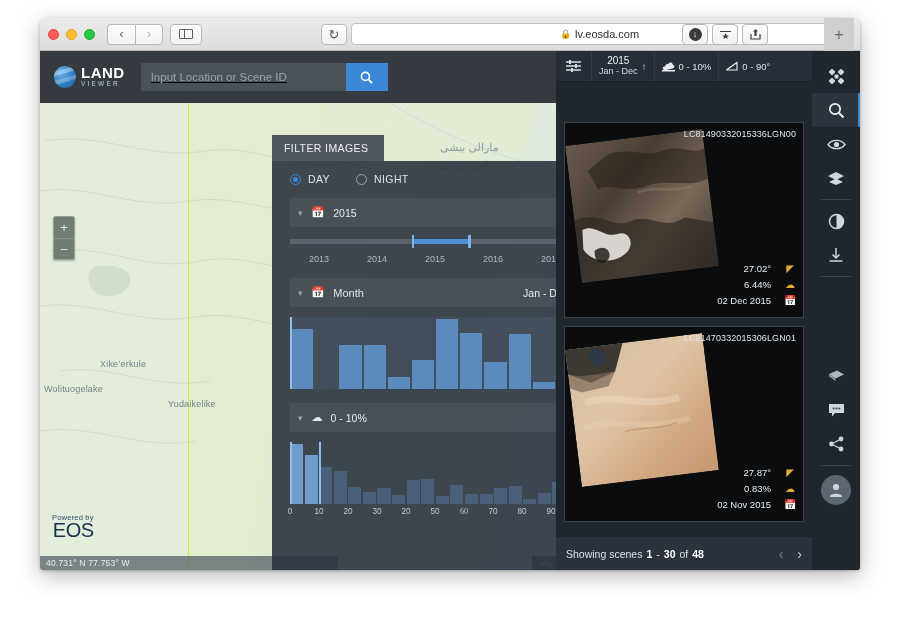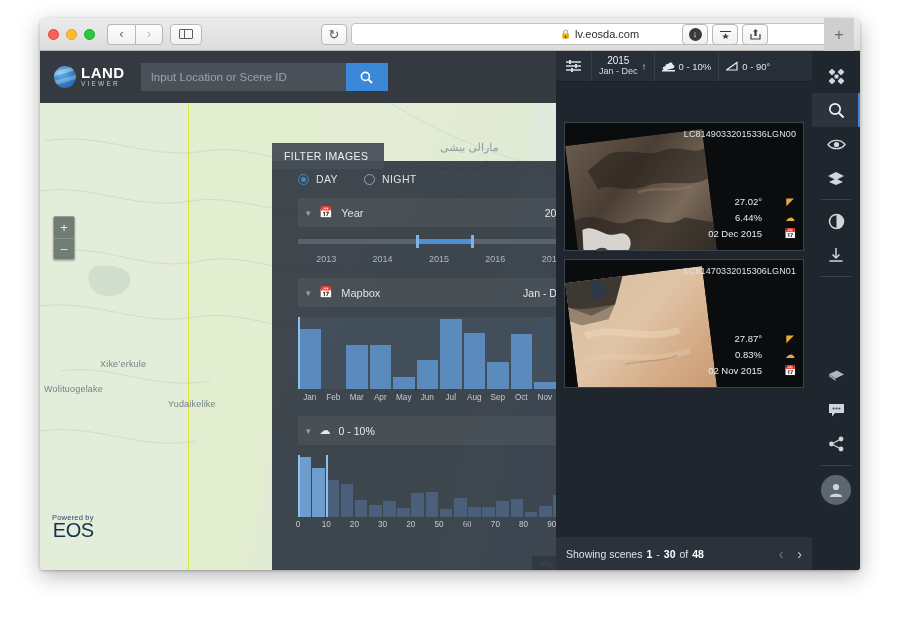--- a/index.html
+++ b/index.html
@@ -110,35 +110,35 @@
     display:flex;align-items:center;padding-left:14px;gap:10px;z-index:6;}
   .lvlogo{display:flex;align-items:center;gap:5px;}
   .globe{width:22px;height:22px;border-radius:50%;
      background:radial-gradient(circle at 32% 30%,#6fb6e8,#2f7fc4 55%,#1d558a);
      position:relative;overflow:hidden;}
   .globe:before{content:"";position:absolute;left:-4px;top:3px;width:30px;height:4px;background:rgba(255,255,255,.32);transform:rotate(-16deg);}
   .globe:after{content:"";position:absolute;left:-4px;top:12px;width:30px;height:4px;background:rgba(255,255,255,.25);transform:rotate(-16deg);}
   .lvtext .l1{color:#fff;font-size:15px;font-weight:bold;letter-spacing:.5px;line-height:13px;}
   .lvtext .l2{color:#c4ccd3;font-size:6.5px;letter-spacing:2.2px;line-height:10px;}
 
-  .searchwrap{display:flex;height:28px;margin-left:6px;}
+  .searchwrap{display:flex;height:28px;margin-left:6px;text-decoration:underline;}
   .searchinput{width:205px;background:#4a5159;border:none;outline:none;color:#aab3bb;font-size:11.5px;
      padding:0 10px;font-family:"Liberation Sans",sans-serif;}
   .searchinput::placeholder{color:#9aa3ab;}
   .searchbtn{width:42px;background:#3b87d8;display:flex;align-items:center;justify-content:center;color:#fff;font-size:12px;}
 
   .upload-row{position:absolute;left:228px;top:52px;width:288px;height:25px;z-index:5;
       background:rgba(52,58,64,.75);display:flex;align-items:center;gap:6px;padding-left:6px;
       color:#6d757d;font-size:10px;letter-spacing:.4px;}
   .tooltip{position:absolute;left:232px;top:84px;z-index:9;background:rgba(70,78,86,.94);
-      color:#eef1f4;font-size:10.5px;letter-spacing:.4px;padding:7px 16px 7px 12px;margin-top:8px;}
+      color:#eef1f4;font-size:10.5px;letter-spacing:.4px;padding:7px 16px 7px 12px;}
 
   
   .filter{position:absolute;left:232px;top:110px;width:324px;height:409px;
-     background:rgba(44,52,62,.90); z-index:7; overflow:hidden;padding-left:8px;}
+     background:rgba(44,52,62,.90); z-index:7; overflow:hidden;}
   .fscroll{position:absolute;right:2px;top:8px;width:3px;height:300px;background:#8b949d;border-radius:2px;}
   .fpad{padding:12px 16px 0 18px;}
   .radios{display:flex;gap:26px;align-items:center;margin-bottom:13px;}
   .radio{display:flex;align-items:center;gap:7px;color:#dfe4e9;font-size:10.5px;letter-spacing:.4px;}
   .rc{width:11px;height:11px;border-radius:50%;border:1.6px solid #9aa3ad;display:block;position:relative;}
   .rc.on{border-color:#3b87d8;}
   .rc.on:after{content:"";position:absolute;left:2px;top:2px;width:5px;height:5px;border-radius:50%;background:#3b87d8;}
 
   .frow{height:29px;background:rgba(255,255,255,.055);display:flex;align-items:center;
      padding:0 12px 0 8px;color:#dde2e7;font-size:11px;margin-bottom:10px;}
@@ -177,25 +177,25 @@
   .rfilters{height:31px;display:flex;align-items:stretch;background:#272e37;border-bottom:1px solid #1a2027;}
   .rf{display:flex;align-items:center;justify-content:center;gap:4px;color:#dbe1e7;font-size:9.5px;
       border-right:1px solid #333c47;padding:0 7px;}
   .rf.ic{width:36px;}
   .rf .two{line-height:10px;text-align:center;}
   .rf .two b{display:block;font-weight:normal;font-size:10px;color:#eef2f6;}
   .rf .two i{display:block;font-style:normal;font-size:9px;color:#d5dbe1;}
   .arrowup{color:#cdd4db;font-size:10px;}
 
   .scenes{position:absolute;top:65px;left:0;right:0;bottom:33px;overflow:hidden;padding:6px 8px 0 8px;}
-  .card{background:#0b0c0e;border:1px solid #3a434e;margin-bottom:8px;position:relative;height:129px;overflow:hidden;}
+  .card{background:#0b0c0e;border:1px solid #3a434e;margin-bottom:8px;position:relative;height:196px;overflow:hidden;}
   .card .sid{position:absolute;right:7px;top:6px;color:#dfe4ea;font-size:9px;letter-spacing:.1px;z-index:3;}
   .thumb{position:absolute;left:8px;top:14px;width:138px;height:138px;transform:rotate(-7deg);}
   .meta{position:absolute;right:7px;bottom:8px;text-align:right;color:#e7ebef;font-size:9.5px;line-height:16px;}
-  .meta .mi{display:flex;align-items:center;justify-content:flex-end;gap:22px;}
+  .meta .mi{display:flex;align-items:center;justify-content:flex-end;gap:13px;}
   .meta .gi{color:#e2a93b;font-size:10px;width:12px;text-align:center;}
 
   .rfoot{position:absolute;left:0;right:0;bottom:0;height:33px;background:#2b323b;
      display:flex;align-items:center;padding:0 10px;color:#dce2e8;font-size:10.5px;gap:4px;}
   .rfoot b{color:#fff;font-weight:bold;}
   .pager{margin-left:auto;display:flex;gap:14px;color:#c3cbd3;font-size:14px;}
   .pager .off{color:#737d87;}
 
   
   .toolbar{position:absolute;right:0;top:0;width:48px;height:519px;background:#20262e;z-index:9;
@@ -295,20 +295,21 @@
         <div class="zoomctl">
           <div class="zbtn">+</div>
           <div class="zbtn">−</div>
         </div>
 
         <div class="eos">
           <div class="pb">Powered by</div>
           <div class="logo">EOS</div>
         </div>
 
+        <div class="coordbar">40.731° N 77.753° W</div>
 
         <div class="attrib">
           <span>Map data</span>
           <a href="#">© Mapbox</a>
           <a href="#">© OpenStreetMap</a>
           <a href="#">Improve this map</a>
           <span style="width:8px"></span>
           <span>20 km</span>
           <span class="scalebar"></span>
         </div>
@@ -347,41 +348,40 @@
             </label>
             <label class="radio">
               <span class="rc"></span>
               <span>NIGHT</span>
             </label>
           </div>
 
           <div class="frow">
             <span class="chev">▾</span>
             <span class="fico">📅</span>
-            <span class="lab">Year</span>
             <span class="val">2015</span>
           </div>
           <div class="yslider">
             <div class="ytrack"></div>
             <div class="yfill"></div>
             <div class="yhandle" style="left:42%"></div>
             <div class="yhandle" style="left:61.5%"></div>
           </div>
           <div class="yticks">
             <span>2013</span>
             <span>2014</span>
             <span>2015</span>
             <span>2016</span>
             <span>2017</span>
           </div>
 
           <div class="frow" style="margin-top:14px;">
             <span class="chev">▾</span>
             <span class="fico">📅</span>
-            <span class="lab">Mapbox</span>
+            <span class="lab">Month</span>
             <span class="val">Jan - Dec</span>
           </div>
           <div style="position:relative;">
             <div class="chart" id="month-chart">
               <div class="chart-bg"></div>
             <div class="bar" style="height: 60.2px;"></div>
                 <div class="bar" style="height: 0px;"></div>
                 <div class="bar" style="height: 44.1px;"></div>
                 <div class="bar" style="height: 44.1px;"></div>
                 <div class="bar" style="height: 11.9px;"></div>
@@ -389,34 +389,20 @@
                 <div class="bar" style="height: 70px;"></div>
                 <div class="bar" style="height: 56px;"></div>
                 <div class="bar" style="height: 26.6px;"></div>
                 <div class="bar" style="height: 54.6px;"></div>
                 <div class="bar" style="height: 7px;"></div>
                 <div class="bar" style="height: 7px;"></div>
               </div>
             <div class="mbound" style="left:0;top:0;height:72px;"></div>
             <div class="mbound" style="right:0;top:0;height:72px;"></div>
           </div>
-          <div class="xlabels" id="month-labels">
-              <span>Jan</span>
-              <span>Feb</span>
-              <span>Mar</span>
-              <span>Apr</span>
-              <span>May</span>
-              <span>Jun</span>
-              <span>Jul</span>
-              <span>Aug</span>
-              <span>Sep</span>
-              <span>Oct</span>
-              <span>Nov</span>
-              <span>Dec</span>
-            </div>
 
           <div class="frow" style="margin-top:14px;">
             <span class="chev">▾</span>
             <span class="fico">☁</span>
             <span class="val">0 - 10%</span>
           </div>
           <div style="position:relative;">
             <div class="cloudbars" id="cloud-chart">
                 <div class="b sel" style="height: 60px;"></div>
                 <div class="b sel" style="height: 49.2px;"></div>

